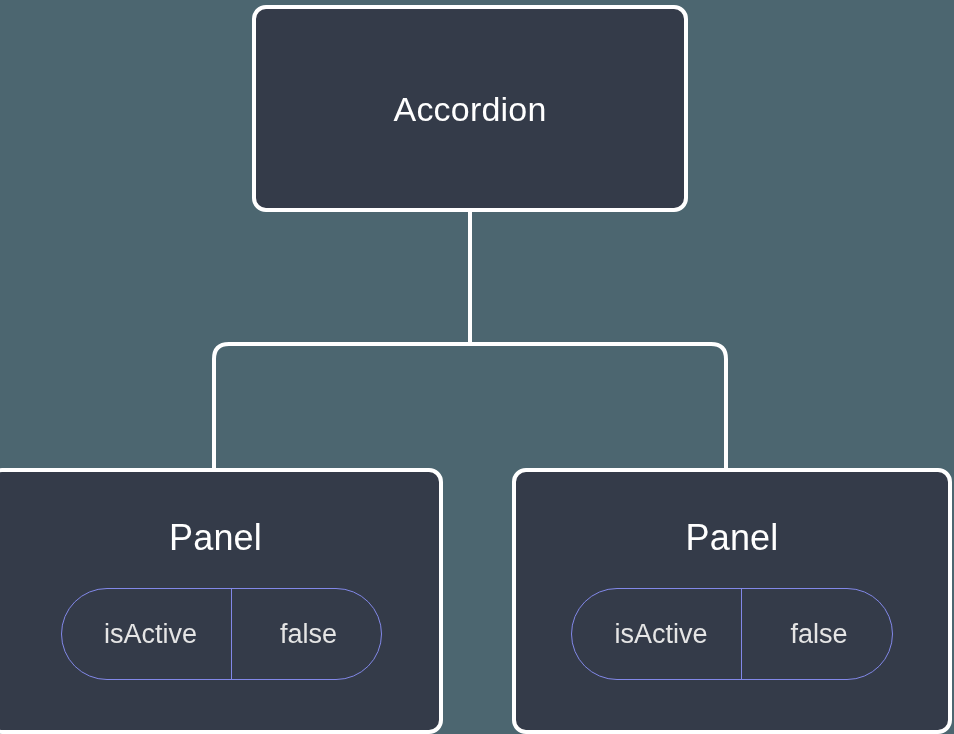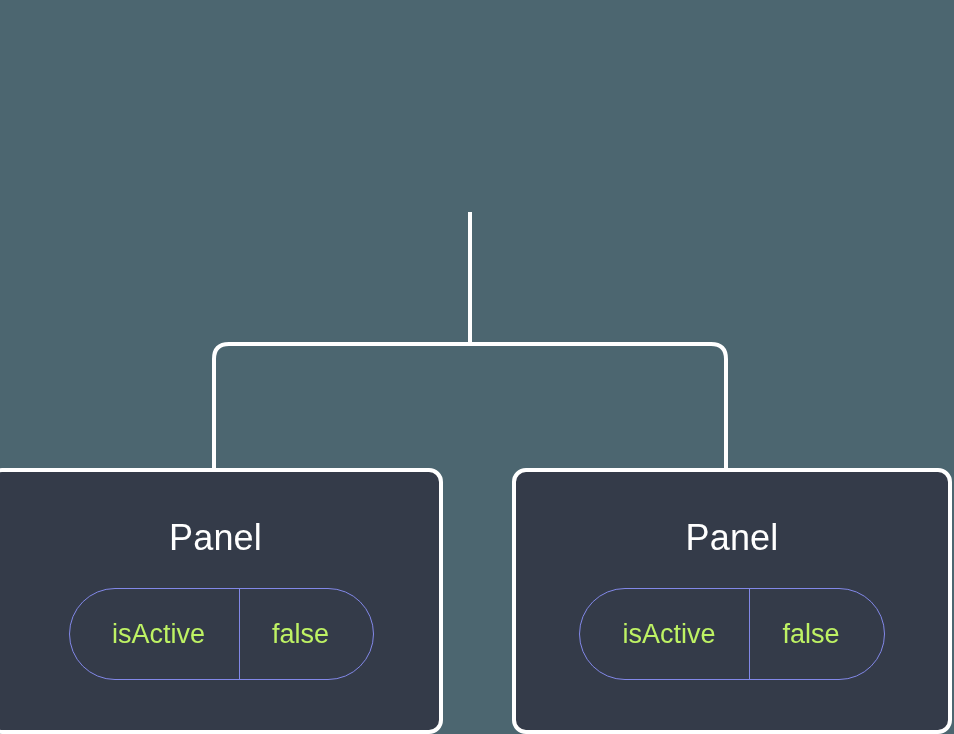--- a/index.html
+++ b/index.html
@@ -101,49 +101,52 @@
     border-radius: 999px;
     height: 92px;
     background: transparent;
   }
 
   .pill-key,
   .pill-val {
     display: flex;
     align-items: center;
     justify-content: center;
-    color: #bef264;
+    color: #e5e5e5;
     font-size: 27px;
     font-weight: 400;
     line-height: 1;
     white-space: nowrap;
   }
 
   .pill-key {
     padding: 0 34px 0 42px;
   }
 
   .pill-val {
-    padding: 0 44px 0 32px;
+    padding: 0 44px 0 48px;
     border-left: 1.5px solid #8288e8;
   }
 
   
   #node-panel-left .pill { margin-left: 12px; }
 </style>
 </head>
 <body>
 
 <div id="canvas">
 
   <svg id="connectors" viewBox="0 0 954 734" width="954" height="734" aria-hidden="true">
     <path d="M 470 212 L 470 344" fill="none" stroke="#ffffff" stroke-width="4" stroke-linecap="butt"></path>
     <path d="M 214 468 L 214 359 Q 214 344 229 344 L 711 344 Q 726 344 726 359 L 726 468" fill="none" stroke="#ffffff" stroke-width="4" stroke-linecap="butt"></path>
   </svg>
 
+  <div class="node" id="node-accordion">
+    <div class="node-title-root">Accordion</div>
+  </div>
 
   <div class="node node-panel" id="node-panel-left">
     <div class="node-title">Panel</div>
     <div class="pill">
       <span class="pill-key">isActive</span>
       <span class="pill-val">false</span>
     </div>
   </div>
 
   <div class="node node-panel" id="node-panel-right">

